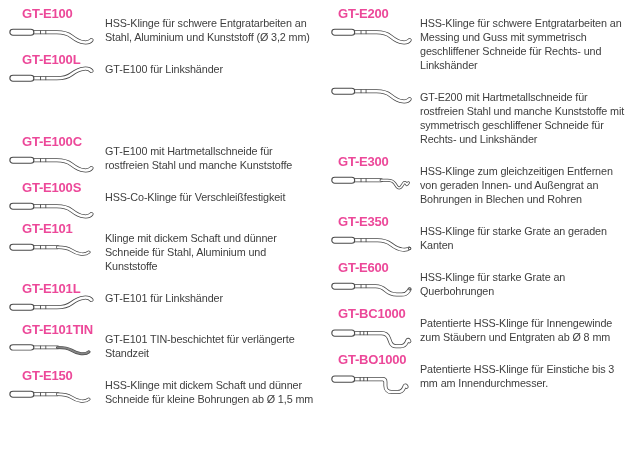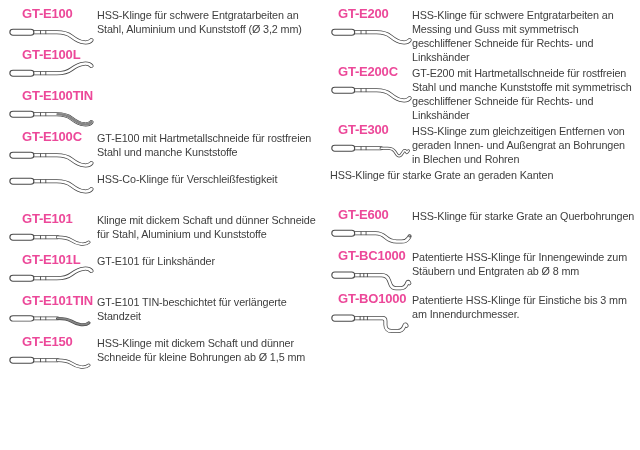--- a/index.html
+++ b/index.html
@@ -17,21 +17,21 @@
   .col-left .fig{width:89px}
   .col-right .fig{width:82px}
   .code{
     font-weight:bold;font-size:13px;line-height:15px;letter-spacing:-0.2px;
     color:#ec4899;white-space:nowrap;overflow:visible;
   }
   .col-left .code{padding-left:14px}
   .col-right .code{padding-left:8px}
   .blade{display:block;overflow:visible}
   .desc{
-    margin:0;padding-top:2px;font-size:10.8px;line-height:14px;
+    margin:8px;padding-top:2px;font-size:10.8px;line-height:14px;
     letter-spacing:-0.12px;color:#3e3e3e;
   }
   .col-left .desc{width:224px}
   .col-right .desc{width:224px}
 </style>
 </head>
 <body>
 
 <svg class="defs" aria-hidden="true">
   <symbol id="b-swan-down" viewBox="0 0 92 30" preserveAspectRatio="none" overflow="visible">
@@ -150,43 +150,39 @@
       <p class="desc">HSS-Klinge für schwere Entgratarbeiten an Stahl, Aluminium und Kunststoff (Ø 3,2 mm)</p>
     </div>
 
     <div class="entry">
       <div class="fig">
         <div class="code">GT-E100L</div>
         <svg class="blade" width="88" height="26">
             <use href="#b-swan-up"></use>
           </svg>
       </div>
-    </div>
-
-    <div class="entry">
-      <div class="fig">
-        <div class="code">GT-E100TIN</div>
-        <svg class="blade" width="88" height="26">
-            <use href="#b-swan-down-tin"></use>
-          </svg>
-      </div>
+      <p class="desc">GT-E100 für Linkshänder</p>
+    </div>
+
+    <div class="entry">
     </div>
 
     <div class="entry">
       <div class="fig">
         <div class="code">GT-E100C</div>
         <svg class="blade" width="88" height="26">
             <use href="#b-swan-down"></use>
           </svg>
       </div>
       <p class="desc">GT-E100 mit Hartmetallschneide für rostfreien Stahl und manche Kunststoffe</p>
     </div>
 
     <div class="entry">
       <div class="fig">
+        <div class="code">GT-E100S</div>
         <svg class="blade" width="88" height="26">
             <use href="#b-swan-down"></use>
           </svg>
       </div>
       <p class="desc">HSS-Co-Klinge für Verschleißfestigkeit</p>
     </div>
 
     <div class="entry">
       <div class="fig">
         <div class="code">GT-E101</div>
@@ -236,40 +232,45 @@
         <div class="code">GT-E200</div>
         <svg class="blade" width="84" height="26">
             <use href="#b-swan-down"></use>
           </svg>
       </div>
       <p class="desc">HSS-Klinge für schwere Entgratarbeiten an Messing und Guss mit symmetrisch geschliffener Schneide für Rechts- und Linkshänder</p>
     </div>
 
     <div class="entry">
       <div class="fig">
-        <div class="code">GT-E200C</div>
         <svg class="blade" width="84" height="26">
             <use href="#b-swan-down"></use>
           </svg>
       </div>
       <p class="desc">GT-E200 mit Hartmetallschneide für rostfreien Stahl und manche Kunststoffe mit symmetrisch geschliffener Schneide für Rechts- und Linkshänder</p>
     </div>
 
 
     <div class="entry">
       <div class="fig">
         <div class="code">GT-E300</div>
         <svg class="blade" width="84" height="26">
             <use href="#b-fork"></use>
           </svg>
       </div>
       <p class="desc">HSS-Klinge zum gleichzeitigen Entfernen von geraden Innen- und Außengrat an Bohrungen in Blechen und Rohren</p>
     </div>
 
     <div class="entry">
+      <div class="fig">
+        <div class="code">GT-E350</div>
+        <svg class="blade" width="84" height="26">
+            <use href="#b-slope"></use>
+          </svg>
+      </div>
       <p class="desc">HSS-Klinge für starke Grate an geraden Kanten</p>
     </div>
 
     <div class="entry">
       <div class="fig">
         <div class="code">GT-E600</div>
         <svg class="blade" width="84" height="26">
             <use href="#b-wave"></use>
           </svg>
       </div>

